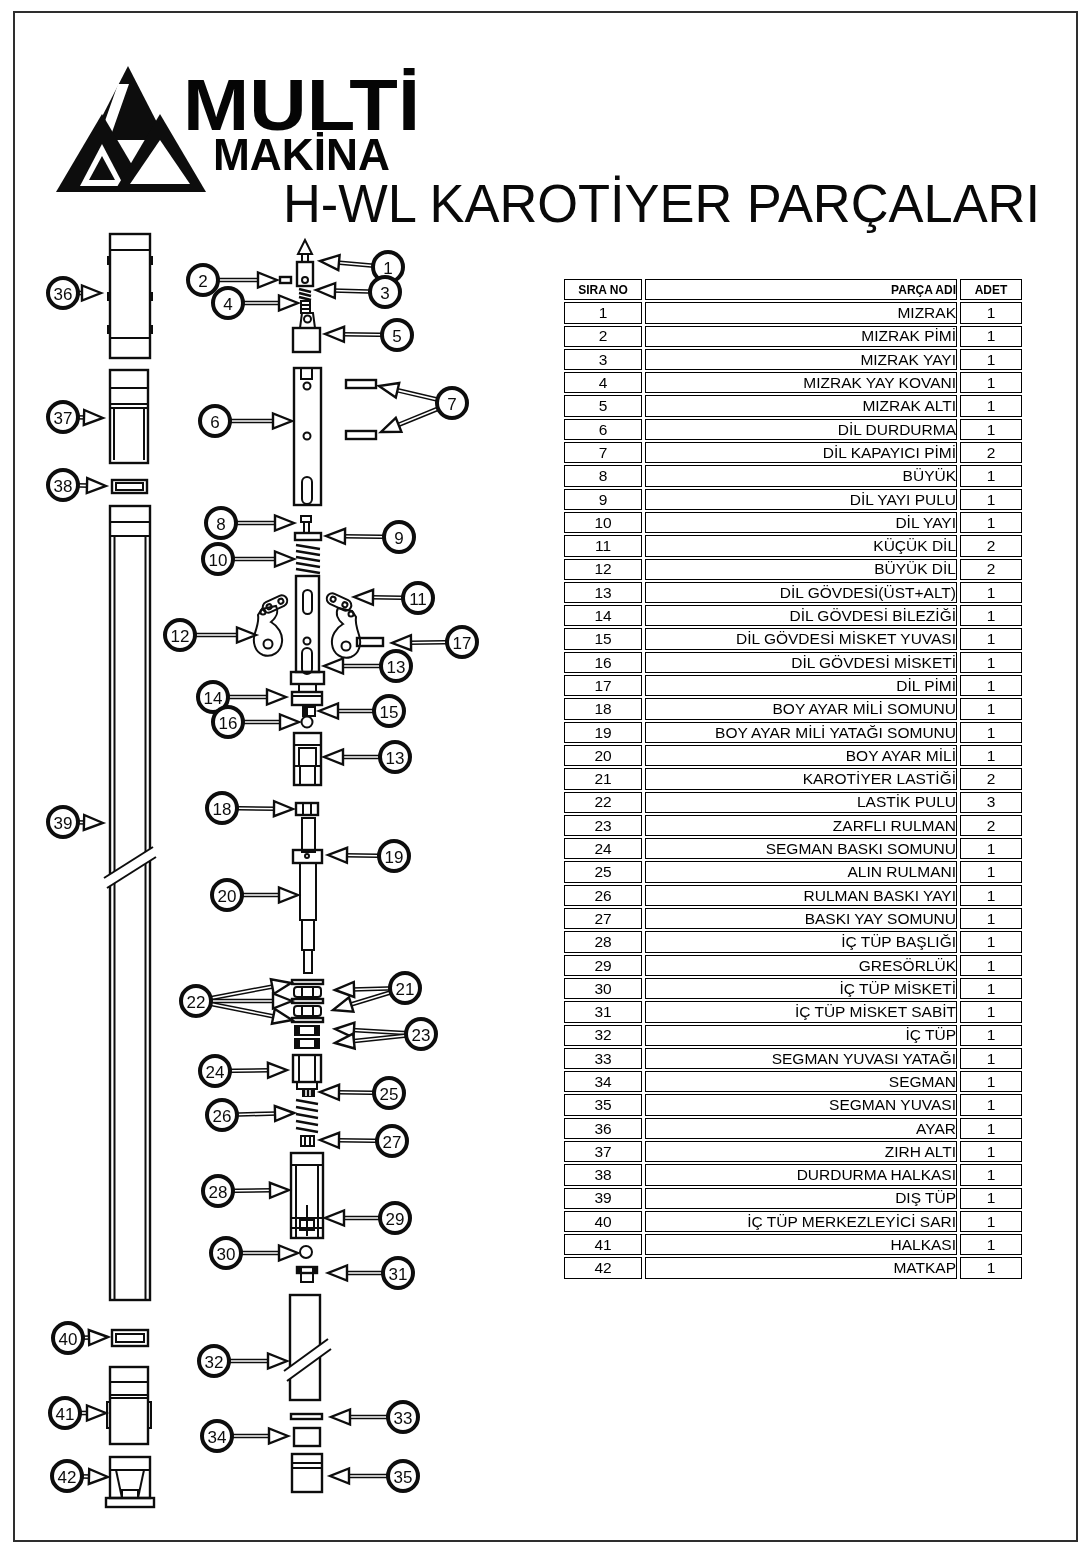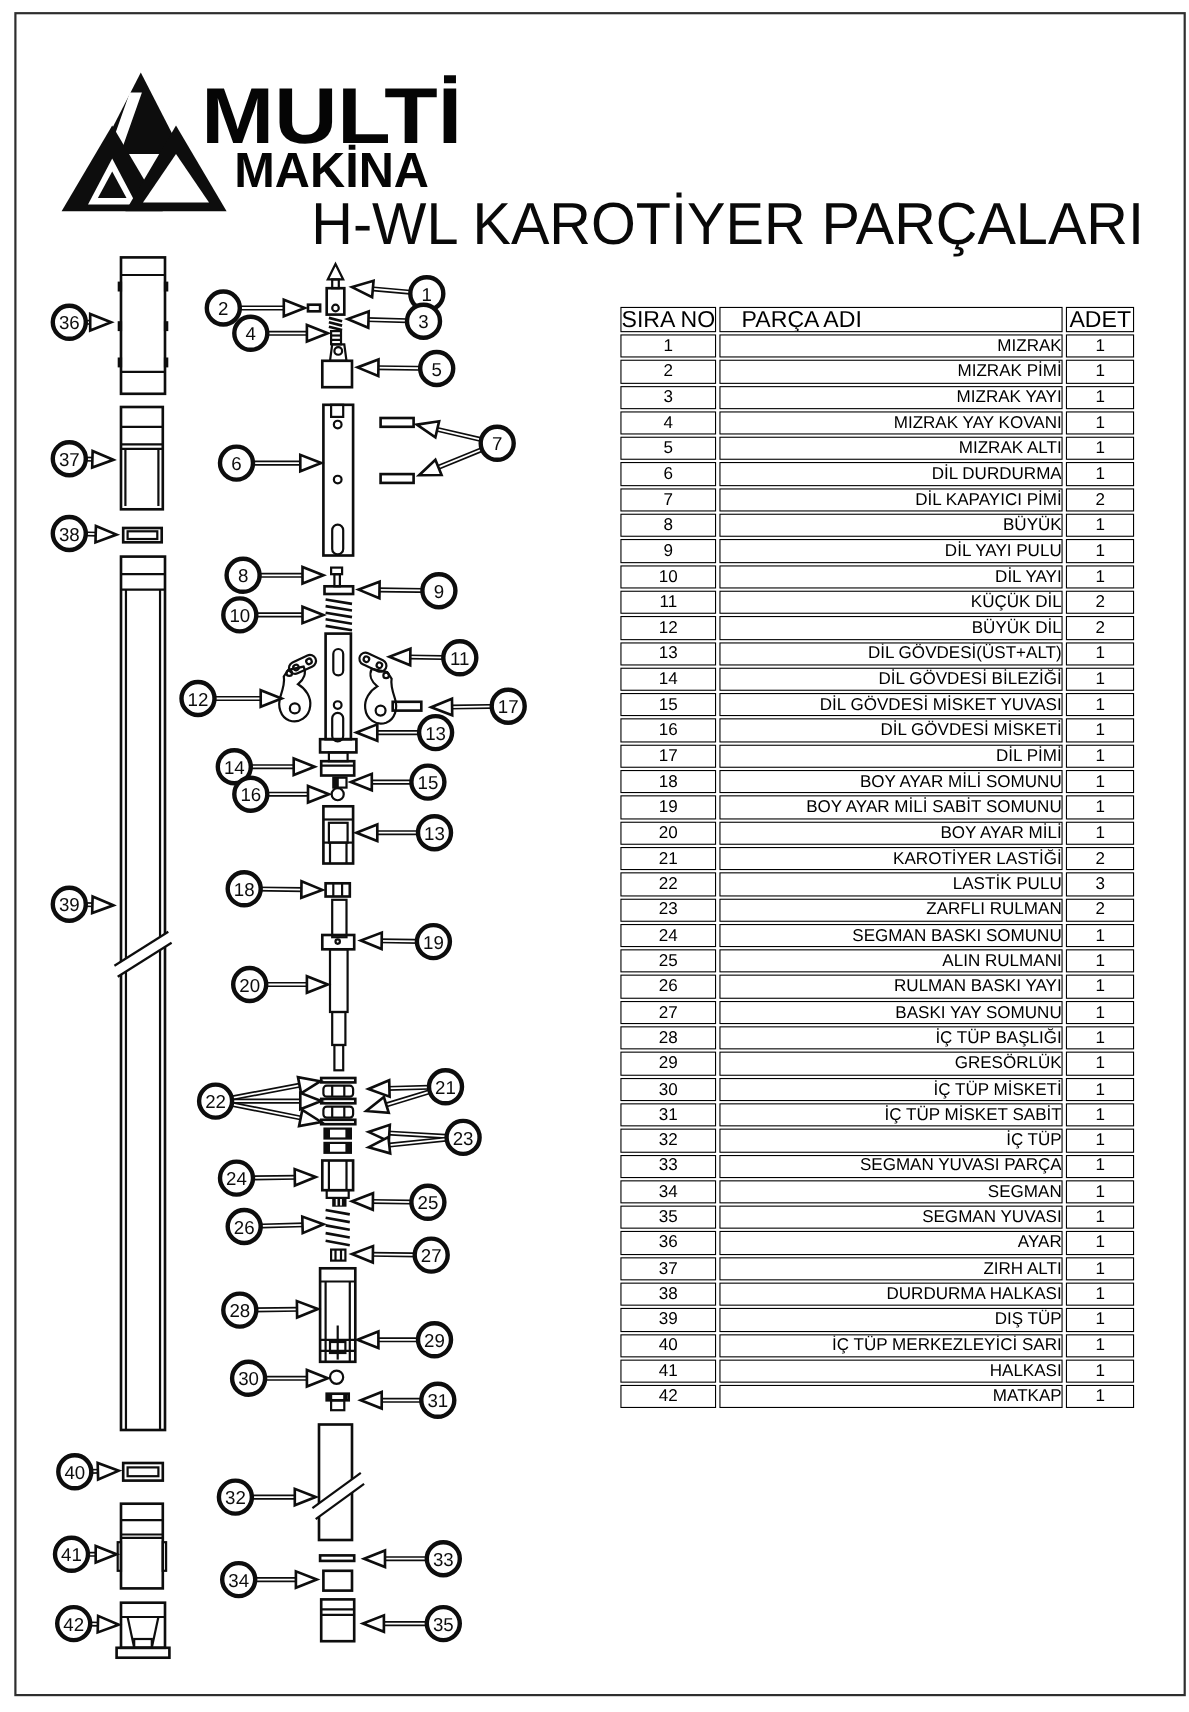--- a/index.html
+++ b/index.html
@@ -17,21 +17,21 @@
   .parts-table-wrap { position:absolute; left:561px; top:277px; }
   table.parts {
     border-collapse:separate; border-spacing:3px 2.5px;
     table-layout:fixed;
   }
   table.parts th, table.parts td {
     border:1.5px solid #000; height:19.3px; padding:0;
     font-size:15.5px; line-height:1; text-align:center; vertical-align:middle;
     overflow:hidden; white-space:nowrap;
   }
-  table.parts th { font-weight:normal; font-size:21px; }
+  table.parts th { font-weight:bold; font-size:12px; }
   table.parts td.name, table.parts th.name { text-align:right; padding-left:19px; }
 
   
   .ln   { stroke:#0d0d0d; stroke-width:2;   fill:none; }
   .lnw  { stroke:#0d0d0d; stroke-width:2.4; fill:none; }
   .fillb{ fill:#0d0d0d; stroke:none; }
   .fillw{ fill:#ffffff; stroke:none; }
   .arrow-line-outer { stroke:#0d0d0d; stroke-width:4.6; fill:none; }
   .arrow-line-inner { stroke:#ffffff; stroke-width:1.6; fill:none; }
   .arrow-head { fill:#ffffff; stroke:#0d0d0d; stroke-width:2.4; stroke-linejoin:miter; }
@@ -572,21 +572,21 @@
 <div class="parts-table-wrap">
   <table class="parts">
     <colgroup>
         <col style="width:78px">
         <col style="width:312px">
         <col style="width:62px">
       </colgroup>
     <thead>
         <tr id="parts-head">
           <th>SIRA NO</th>
-          <th class="name" style="text-align: left;">PARÇA ADI</th>
+          <th class="name" style="text-align: right;">PARÇA ADI</th>
           <th>ADET</th>
         </tr>
       </thead>
     <tbody id="parts-body">
         <tr>
           <td>1</td>
           <td class="name">MIZRAK</td>
           <td>1</td>
         </tr>
         <tr>
@@ -669,21 +669,21 @@
           <td class="name">DİL PİMİ</td>
           <td>1</td>
         </tr>
         <tr>
           <td>18</td>
           <td class="name">BOY AYAR MİLİ SOMUNU</td>
           <td>1</td>
         </tr>
         <tr>
           <td>19</td>
-          <td class="name">BOY AYAR MİLİ SABİT SOMUNU</td>
+          <td class="name">BOY AYAR MİLİ YATAĞI SOMUNU</td>
           <td>1</td>
         </tr>
         <tr>
           <td>20</td>
           <td class="name">BOY AYAR MİLİ</td>
           <td>1</td>
         </tr>
         <tr>
           <td>21</td>
           <td class="name">KAROTİYER LASTİĞİ</td>
@@ -739,21 +739,21 @@
           <td class="name">İÇ TÜP MİSKET SABİT</td>
           <td>1</td>
         </tr>
         <tr>
           <td>32</td>
           <td class="name">İÇ TÜP</td>
           <td>1</td>
         </tr>
         <tr>
           <td>33</td>
-          <td class="name">SEGMAN YUVASI PARÇA</td>
+          <td class="name">SEGMAN YUVASI YATAĞI</td>
           <td>1</td>
         </tr>
         <tr>
           <td>34</td>
           <td class="name">SEGMAN</td>
           <td>1</td>
         </tr>
         <tr>
           <td>35</td>
           <td class="name">SEGMAN YUVASI</td>

